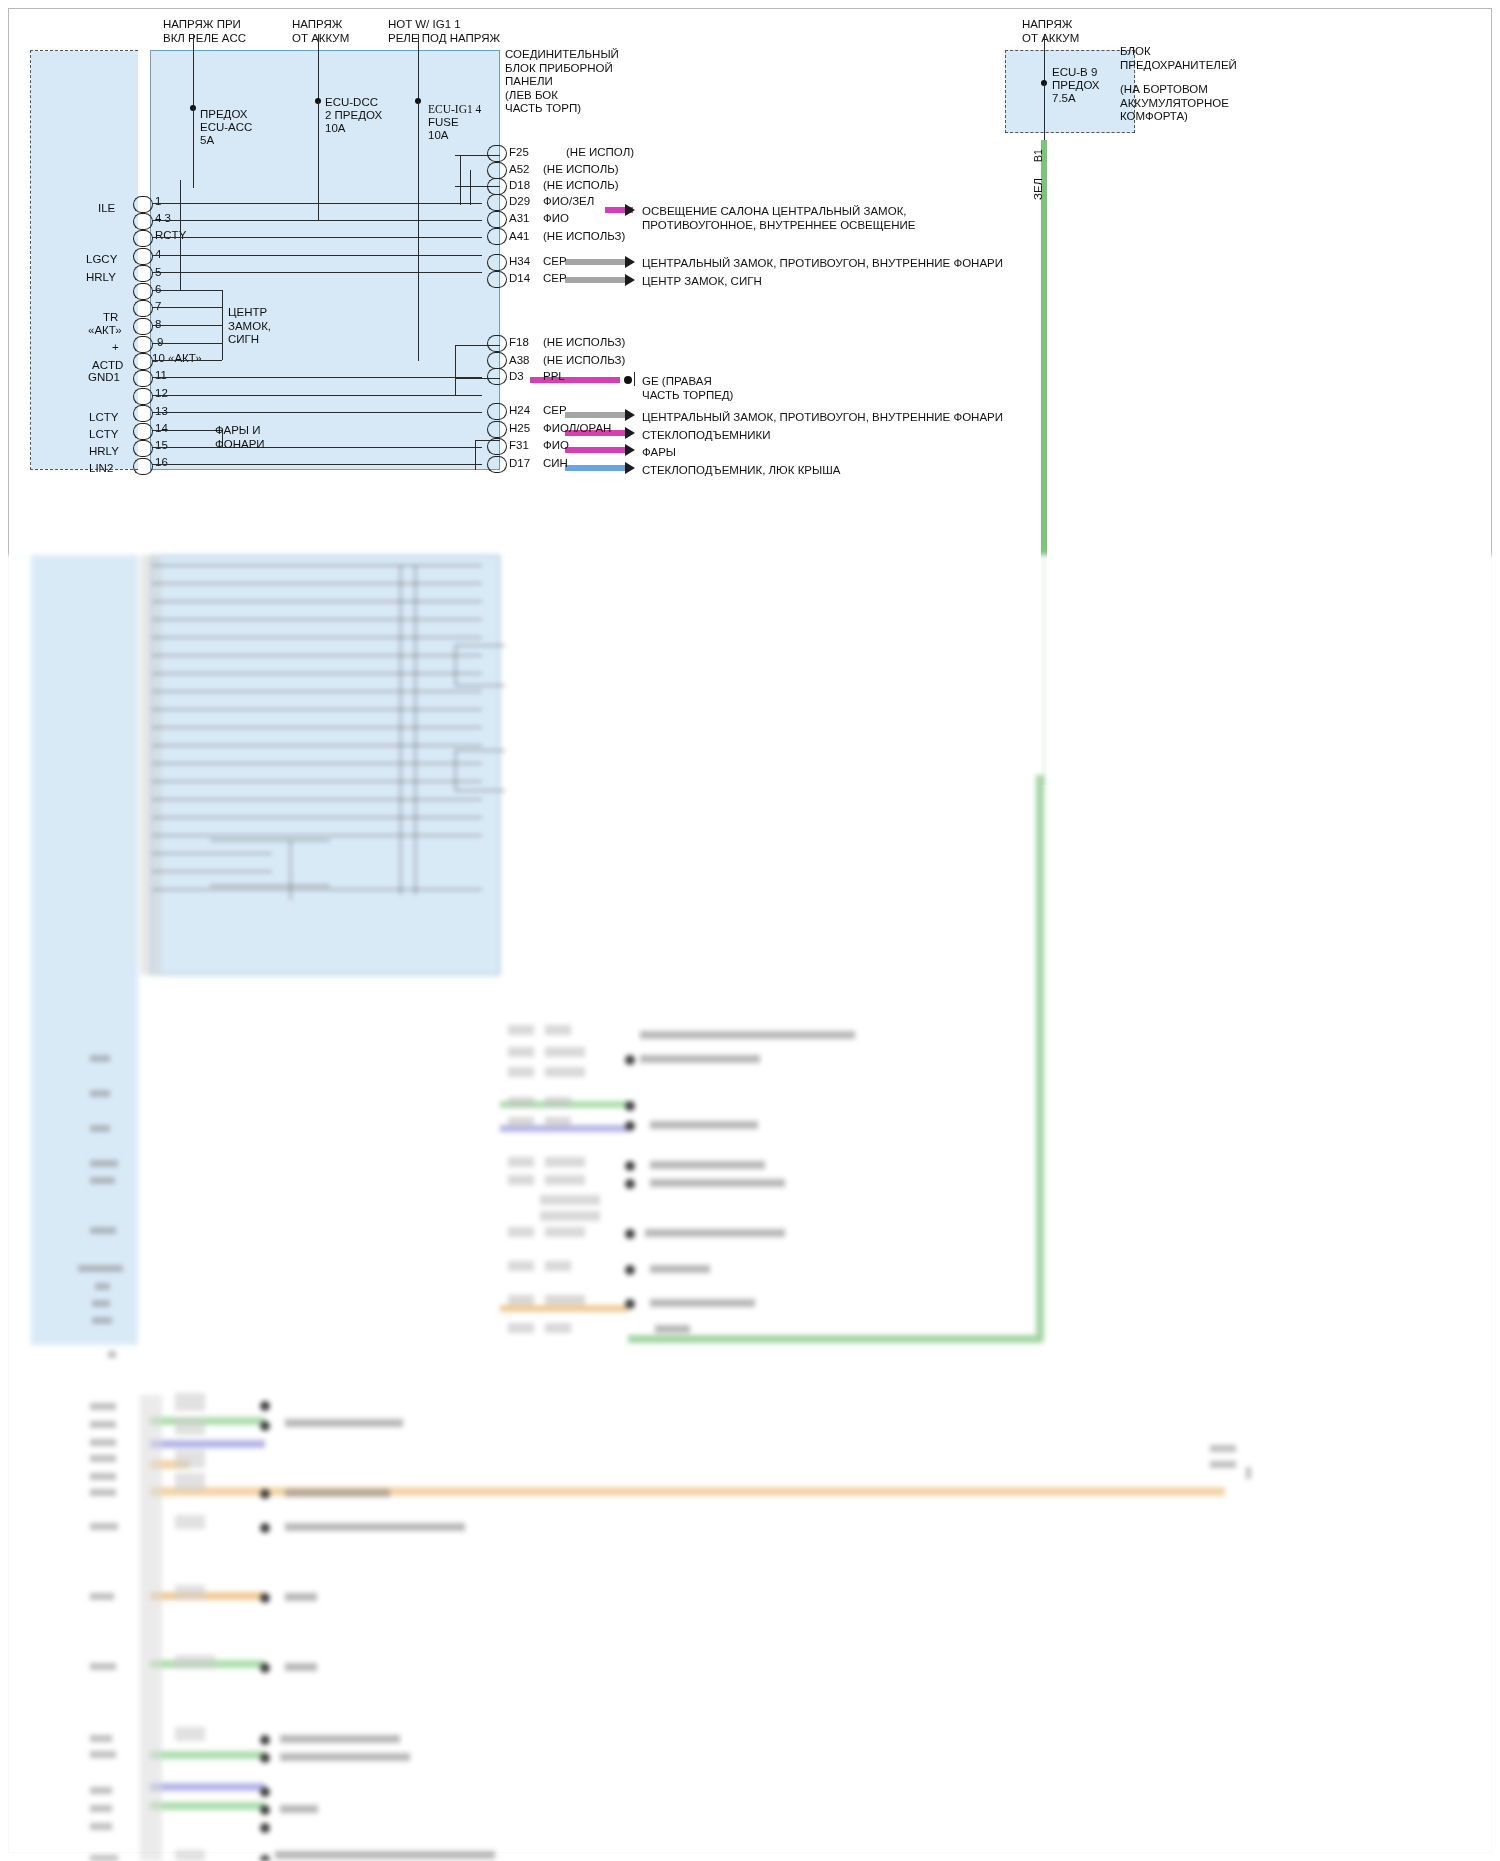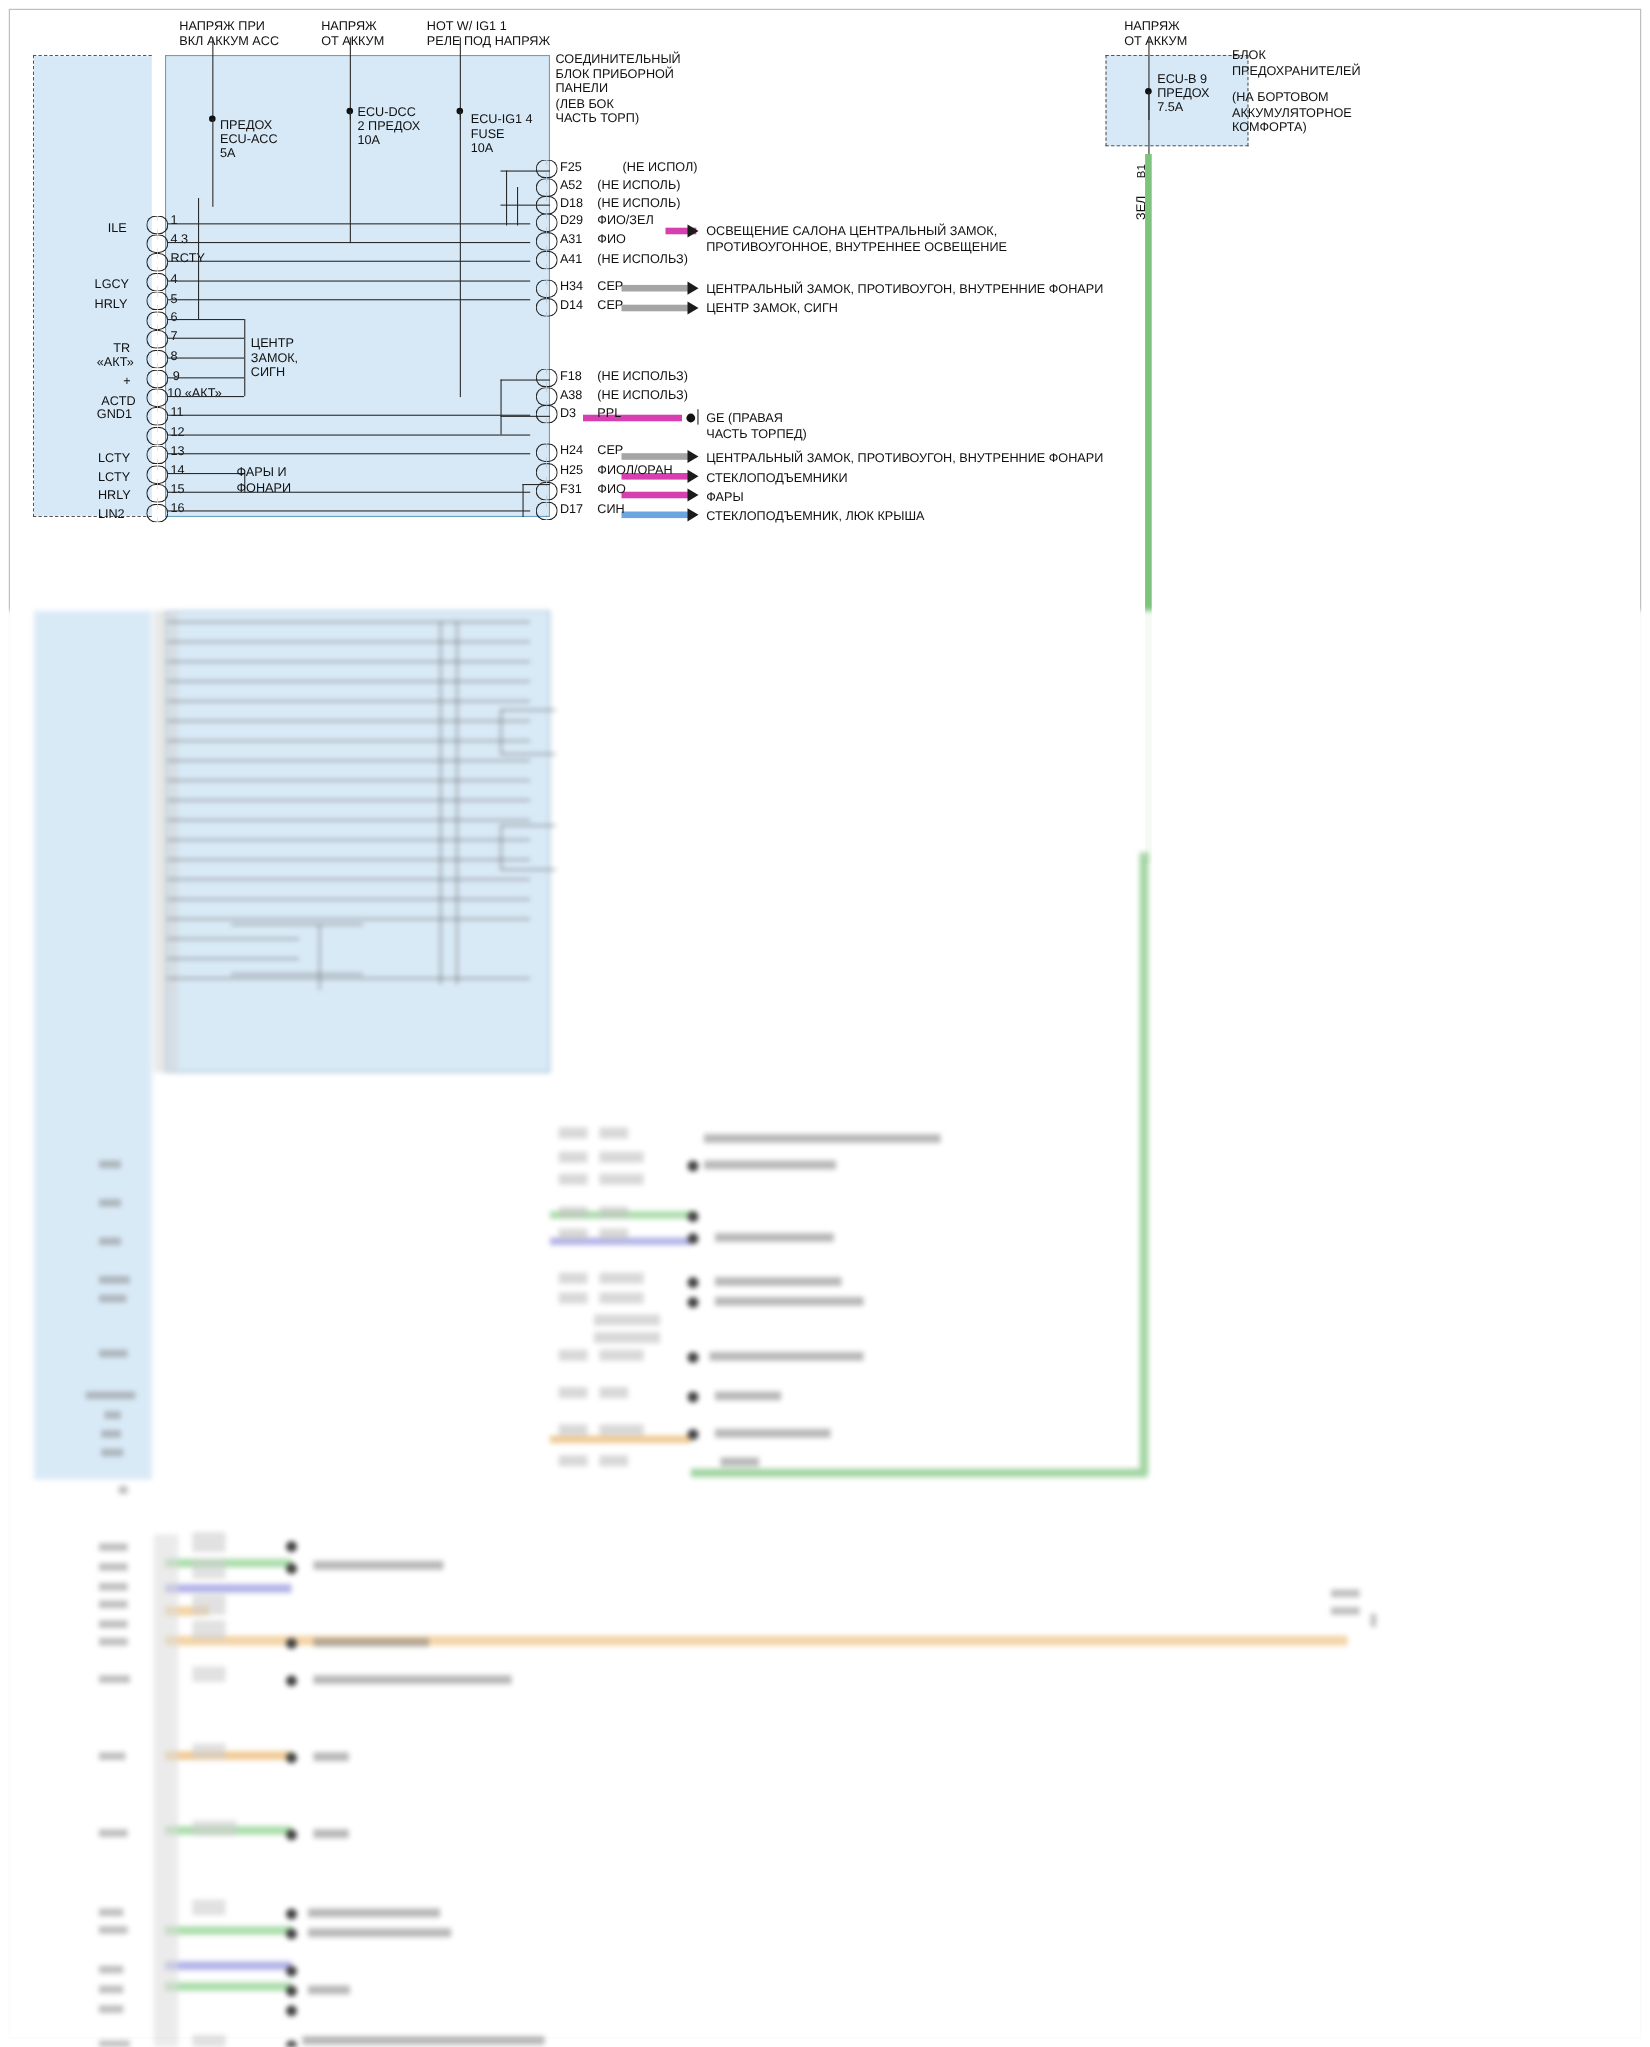--- a/index.html
+++ b/index.html
@@ -44,21 +44,21 @@
 
   <div class="dash" style="left:30px;top:50px;width:108px;height:420px;"></div>
 
   <div class="panel" style="left:150px;top:50px;width:350px;height:420px;"></div>
 
   <div class="panel-plain" style="left:31px;top:51px;width:107px;height:418px;background:#d7e9f7;"></div>
 
   <div class="panel" style="left:1005px;top:50px;width:130px;height:83px;border-style:dashed;border-color:#555;"></div>
 
   <div class="lbl" style="left:163px;top:18px;">НАПРЯЖ ПРИ
-ВКЛ АККУМ ACC</div>
+ВКЛ РЕЛЕ ACC</div>
   <div class="lbl" style="left:292px;top:18px;">НАПРЯЖ
 ОТ АККУМ</div>
   <div class="lbl" style="left:388px;top:18px;">HOT W/ IG1 1
 РЕЛЕ ПОД НАПРЯЖ</div>
   <div class="lbl" style="left:1022px;top:18px;">НАПРЯЖ
 ОТ АККУМ</div>
 
   <div class="lbl" style="left:505px;top:48px;">СОЕДИНИТЕЛЬНЫЙ
 БЛОК ПРИБОРНОЙ
 ПАНЕЛИ
@@ -85,21 +85,21 @@
   <div class="line vl" style="left:1044px;top:83px;height:60px;"></div>
 
   <div class="lbl" style="left:200px;top:108px;">ПРЕДОХ</div>
   <div class="lbl" style="left:200px;top:121px;">ECU-ACC</div>
   <div class="lbl" style="left:200px;top:134px;">5A</div>
 
   <div class="lbl" style="left:325px;top:96px;">ECU-DCC</div>
   <div class="lbl" style="left:325px;top:109px;">2 ПРЕДОХ</div>
   <div class="lbl" style="left:325px;top:122px;">10A</div>
 
-  <div class="lbl" style="left:428px;top:103px;">ECU-IG1 4</div>
+  <div class="lbl" style="left:428px;top:103px;font-family:Liberation Serif, serif;">ECU-IG1 4</div>
   <div class="lbl" style="left:428px;top:116px;">FUSE</div>
   <div class="lbl" style="left:428px;top:129px;">10A</div>
 
   <div class="lbl" style="left:1052px;top:66px;">ECU-B 9</div>
   <div class="lbl" style="left:1052px;top:79px;">ПРЕДОХ</div>
   <div class="lbl" style="left:1052px;top:92px;">7.5A</div>
 
   <div class="wire" style="left:1041px;top:140px;width:6px;height:645px;background:#7cc47c;"></div>
   <div class="lbl vert" style="left:1032px;top:200px;">ЗЕЛ</div>
   <div class="lbl vert sm" style="left:1032px;top:162px;">B1</div>

